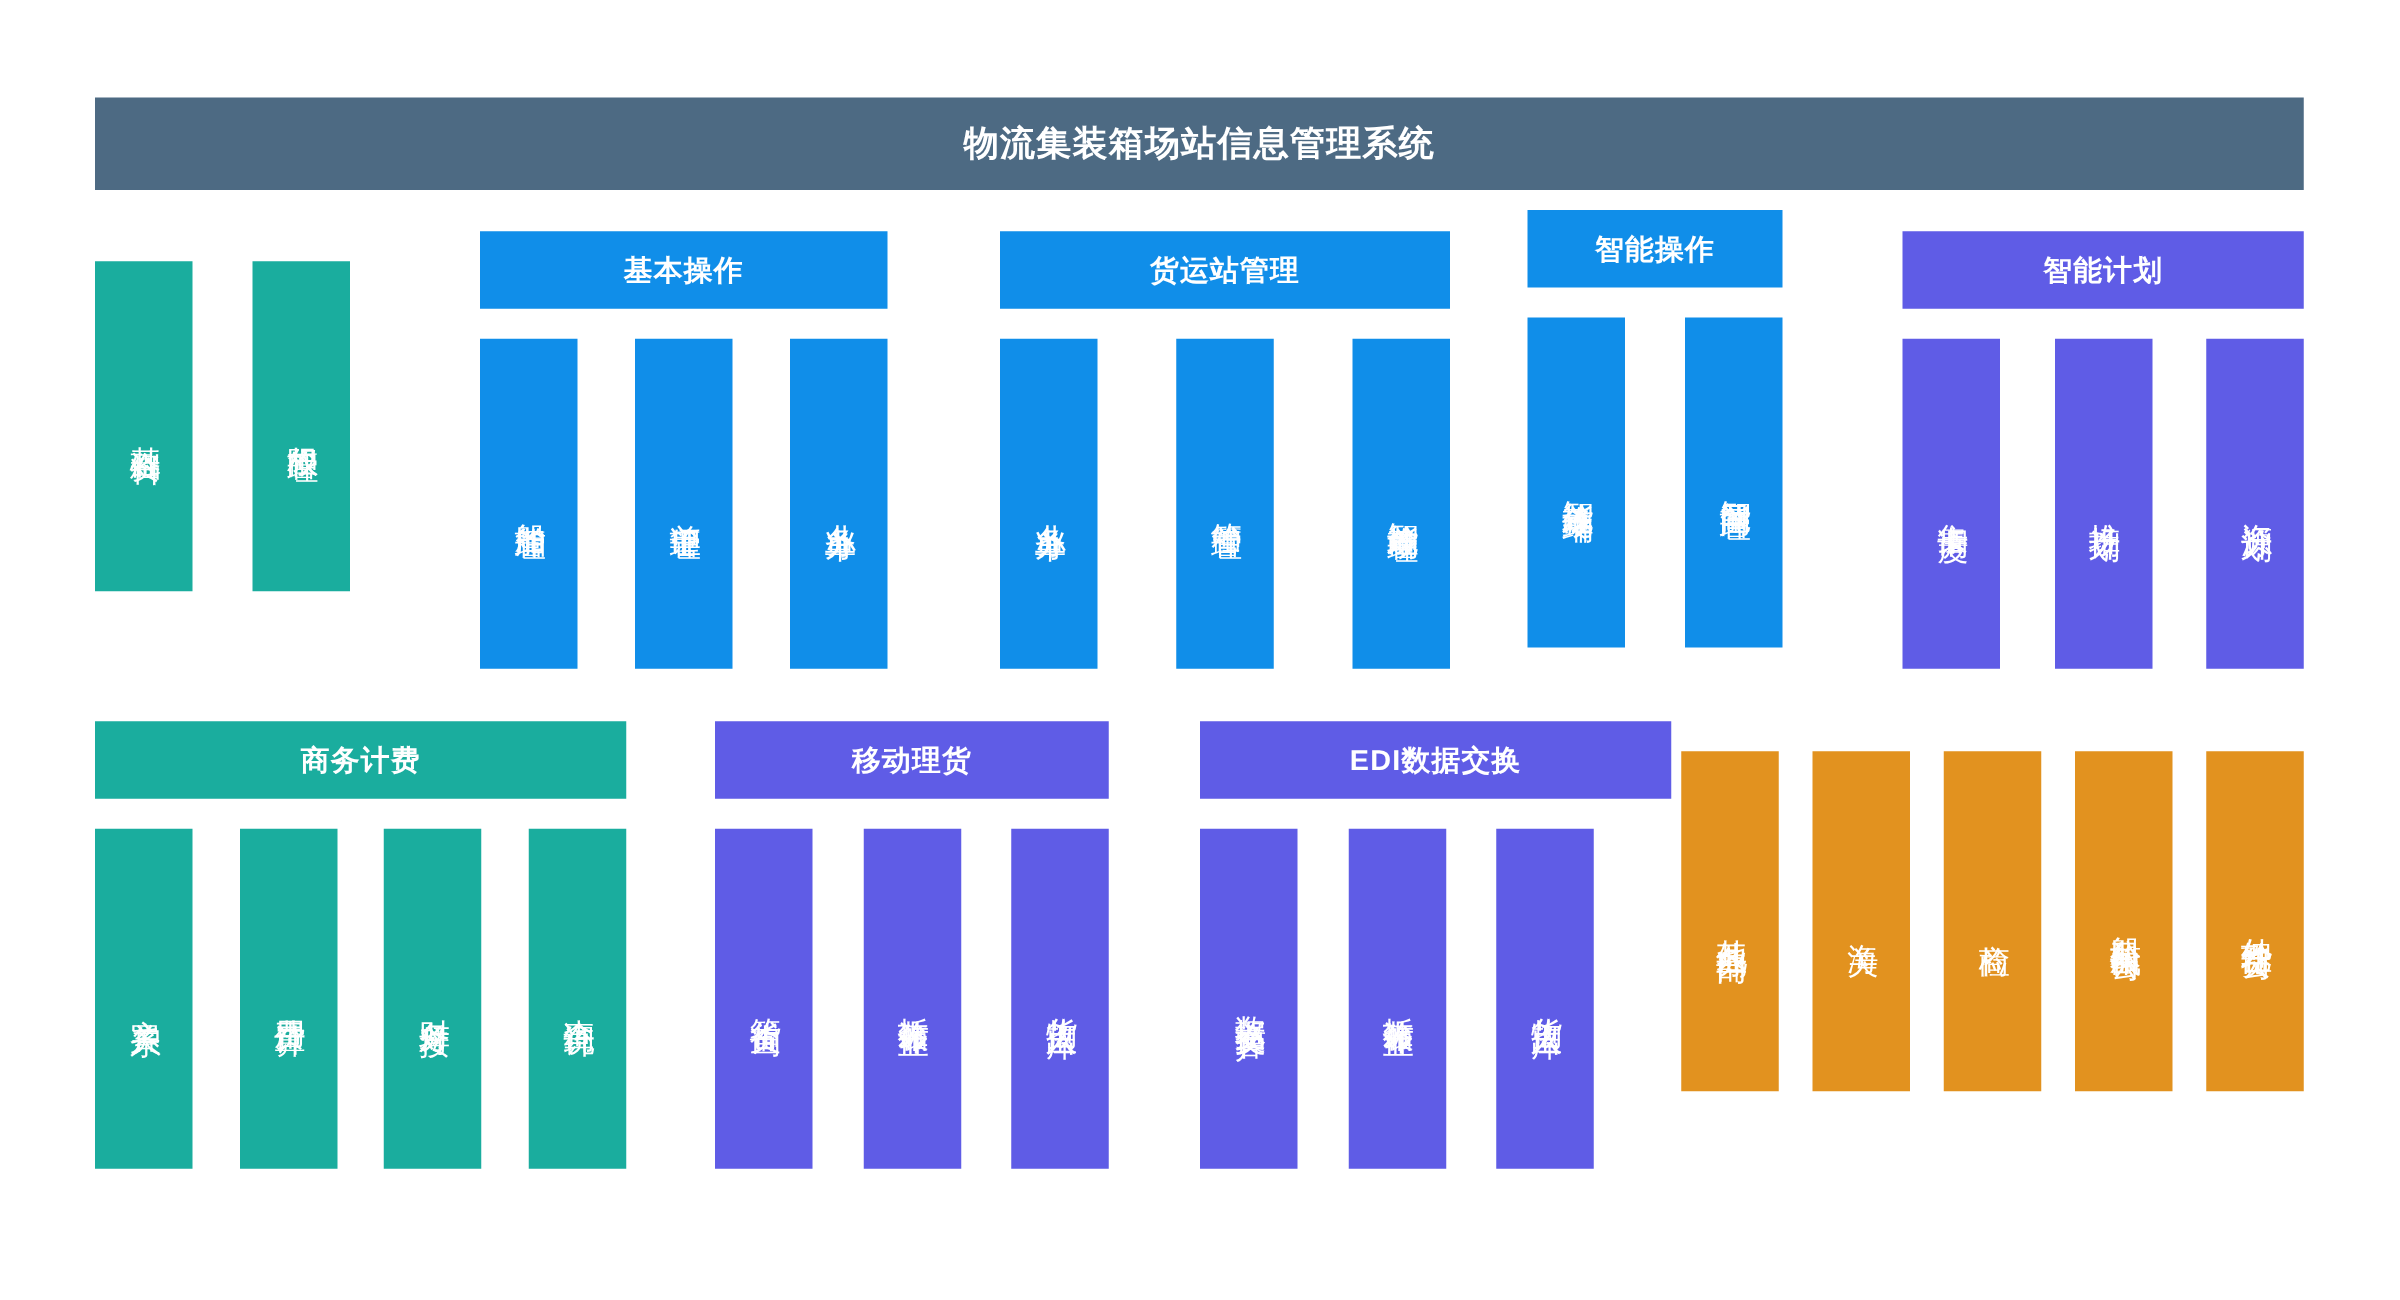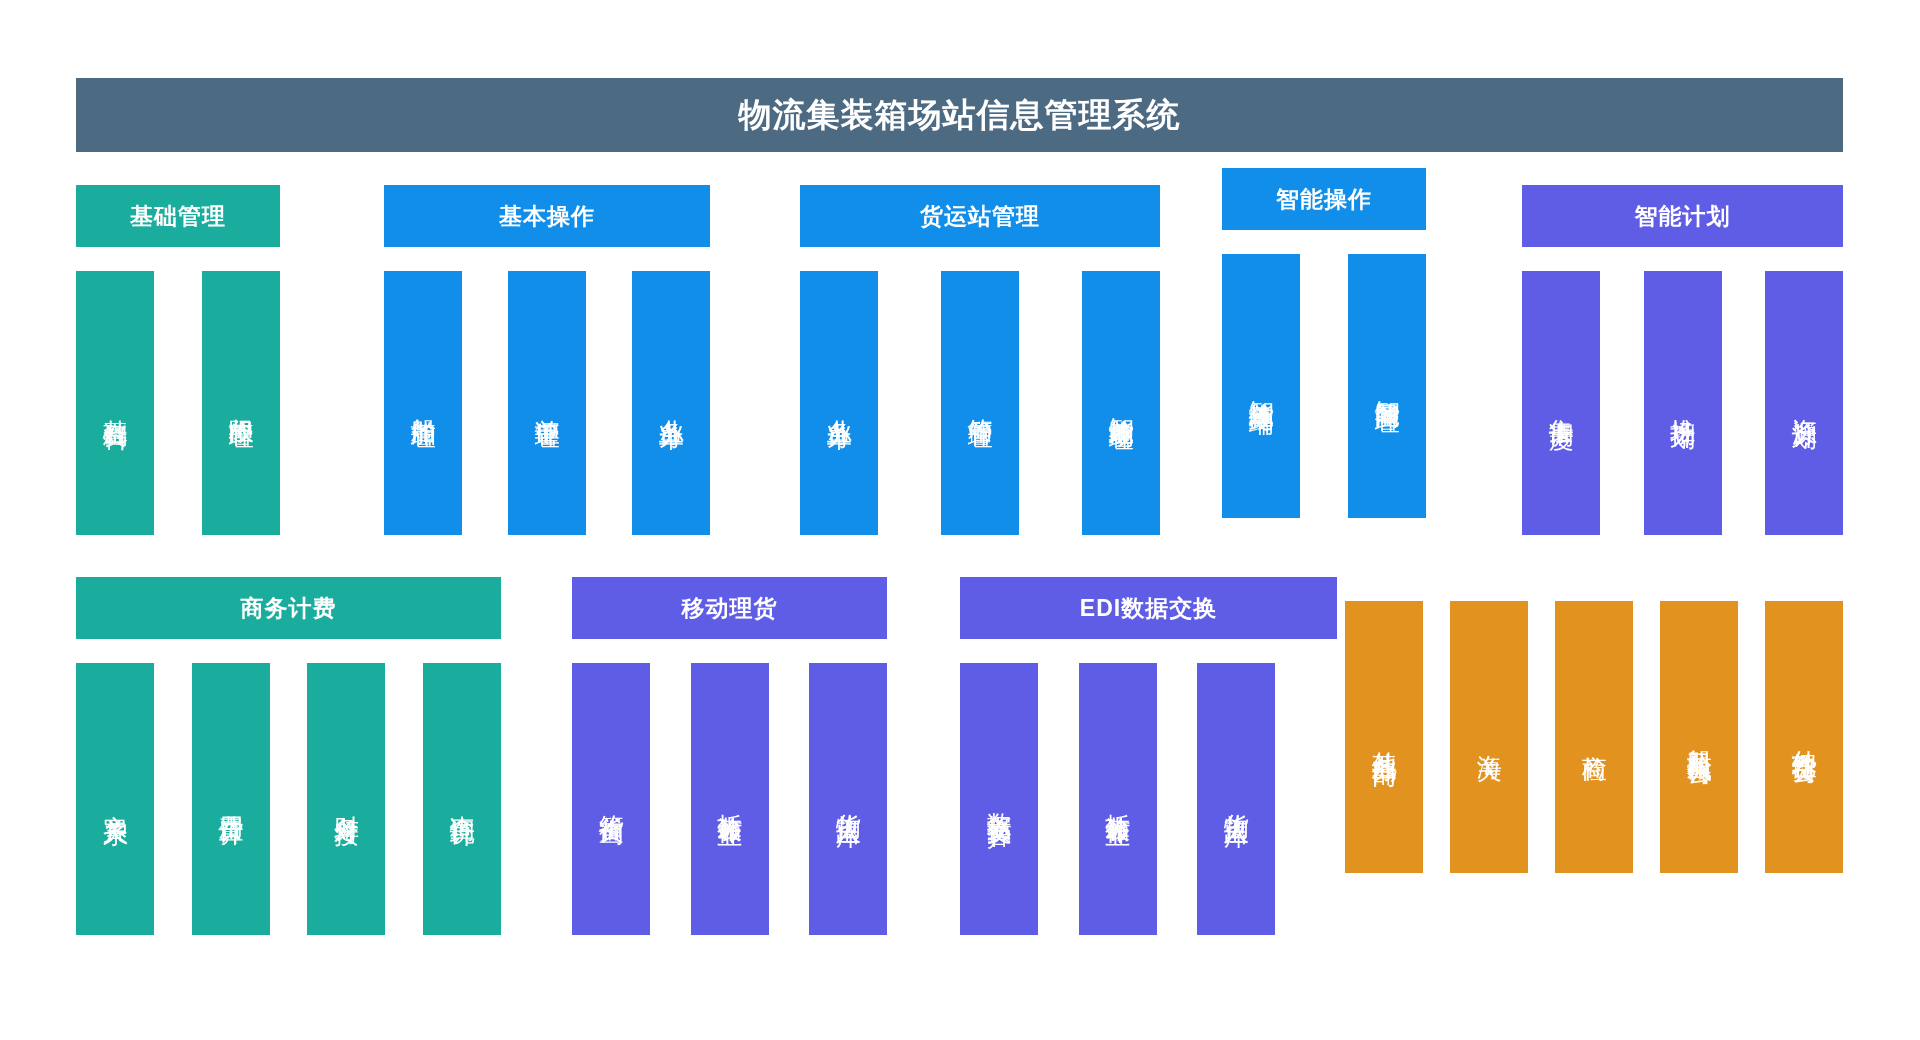--- a/index.html
+++ b/index.html
@@ -28,21 +28,21 @@
     width: 1767px;
     height: 74px;
     background: #4d6a83;
     display: flex;
     align-items: center;
     justify-content: center;
     box-sizing: border-box;
   }
   .system-title .title-text {
     color: #ffffff;
-    font-size: 33px;
+    font-size: 28px;
     font-weight: bold;
     letter-spacing: 1px;
   }
 
   
   .group {
     position: absolute;
   }
   .group-header {
     width: 100%;
@@ -94,23 +94,20 @@
 <body>
 
 <div id="canvas">
 
   <div class="system-title">
     <span class="title-text">物流集装箱场站信息管理系统</span>
   </div>
 
   <div id="groups-layer">
       <div class="group teal" style="left: 76px; top: 185px; width: 204px;">
-        <div class="group-header">
-          <span>基础管理</span>
-        </div>
         <div class="group-items" style="gap: 48px;">
           <div class="item" style="width: 78px; height: 264px;">
             <span>基础资料</span>
           </div>
           <div class="item" style="width: 78px; height: 264px;">
             <span>权限管理</span>
           </div>
         </div>
       </div>
       <div class="group blue" style="left: 384px; top: 185px; width: 326px;">

